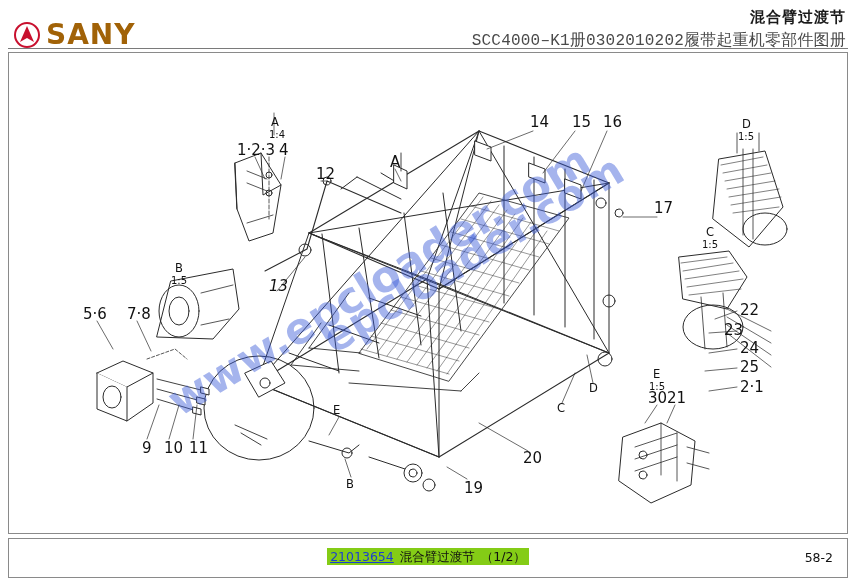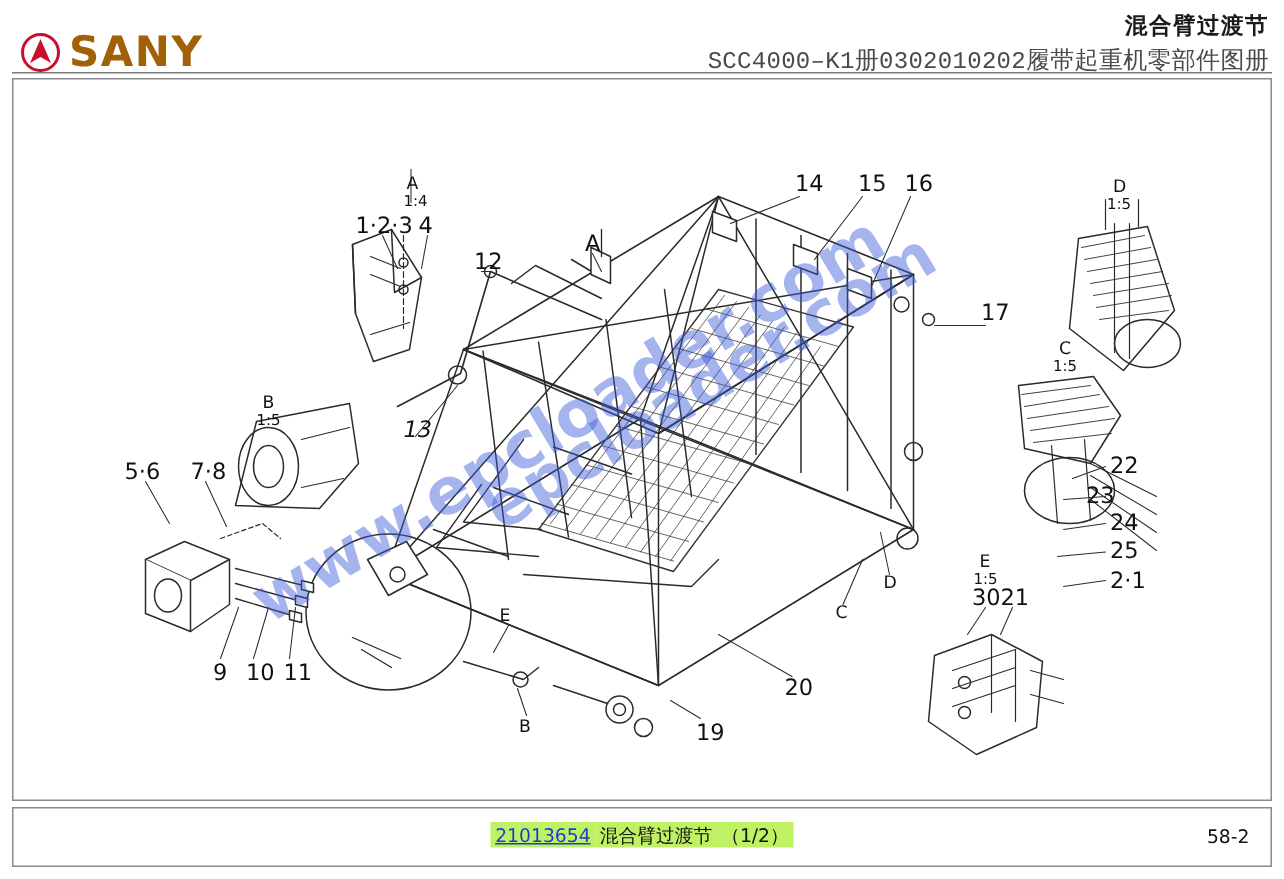--- a/index.html
+++ b/index.html
@@ -160,21 +160,21 @@
     font-family: "DejaVu Sans", sans-serif;
     font-size: 12.5px;
     color: #111;
   }
   .footer-code {
     color: #1a3fd0;
     text-decoration: underline;
     padding: 1px 2px;
   }
   .footer-hl {
-    background: #bef264;
+    background: #84cc16;
     padding: 1px 3px;
   }
   .footer-right {
     position: absolute;
     right: 14px;
     top: 11px;
     font-family: "DejaVu Sans", sans-serif;
     font-size: 12.5px;
     color: #111;
   }

